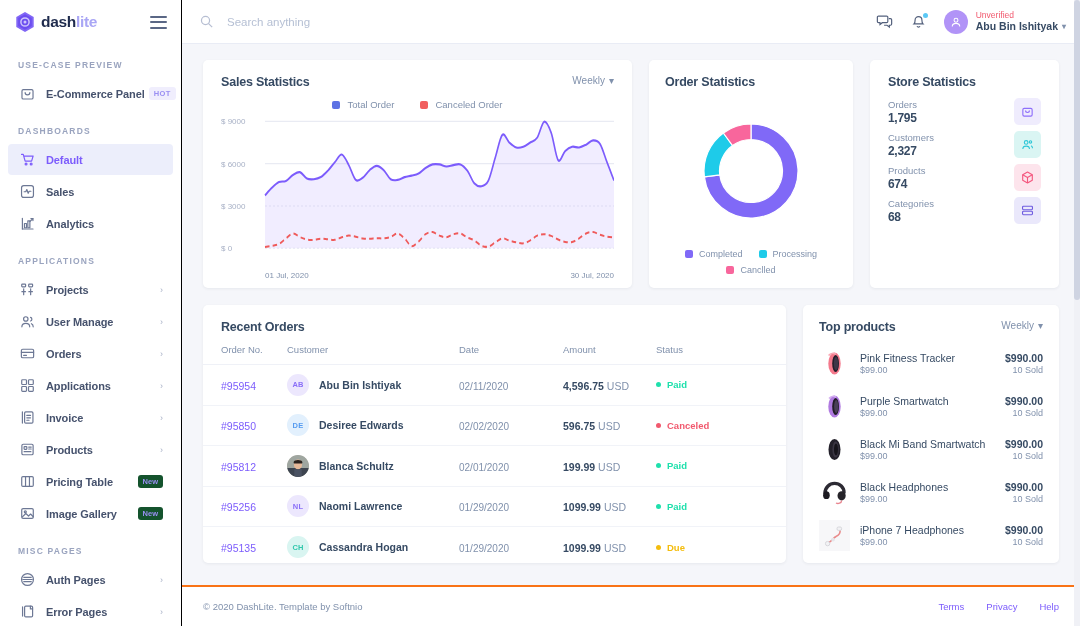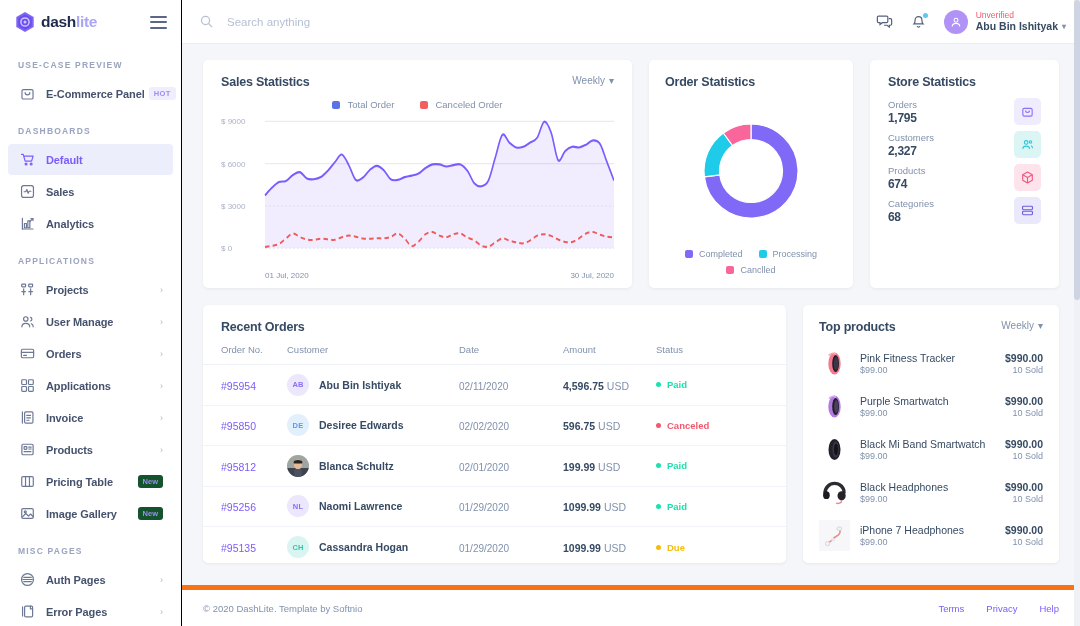--- a/index.html
+++ b/index.html
@@ -177,21 +177,21 @@
   .prod-mid { flex: 1; min-width: 0; }
   .prod-name { font-size: 10.5px; color: #364a63; font-weight: normal;
     white-space: nowrap; overflow: hidden; text-overflow: ellipsis; }
   .prod-price { font-size: 9px; color: #8091ac; margin-top: 1px; }
   .prod-right { text-align: right; }
   .prod-total { font-size: 10.5px; color: #364a63; font-weight: bold; }
   .prod-sold { font-size: 9px; color: #8091ac; margin-top: 1px; }
 
   
   .footer {
-    height: 41px; min-height: 41px; background: #fff; border-top: 5px solid #f97316;
+    height: 41px; min-height: 41px; background: #fff; border-top: 2px solid #f97316;
     display: flex; align-items: center; justify-content: space-between;
     padding: 0 21px; margin-top: 13px;
   }
   .copy { font-size: 9.5px; color: #8091ac; }
   .flinks { display: flex; gap: 22px; }
   .flink { font-size: 9.5px; color: #7c5cfc; cursor: pointer; }
 
   
   .vscroll { position: absolute; top: 0; right: 0; width: 6px; height: 626px;
     background: #f0f1f6; }

